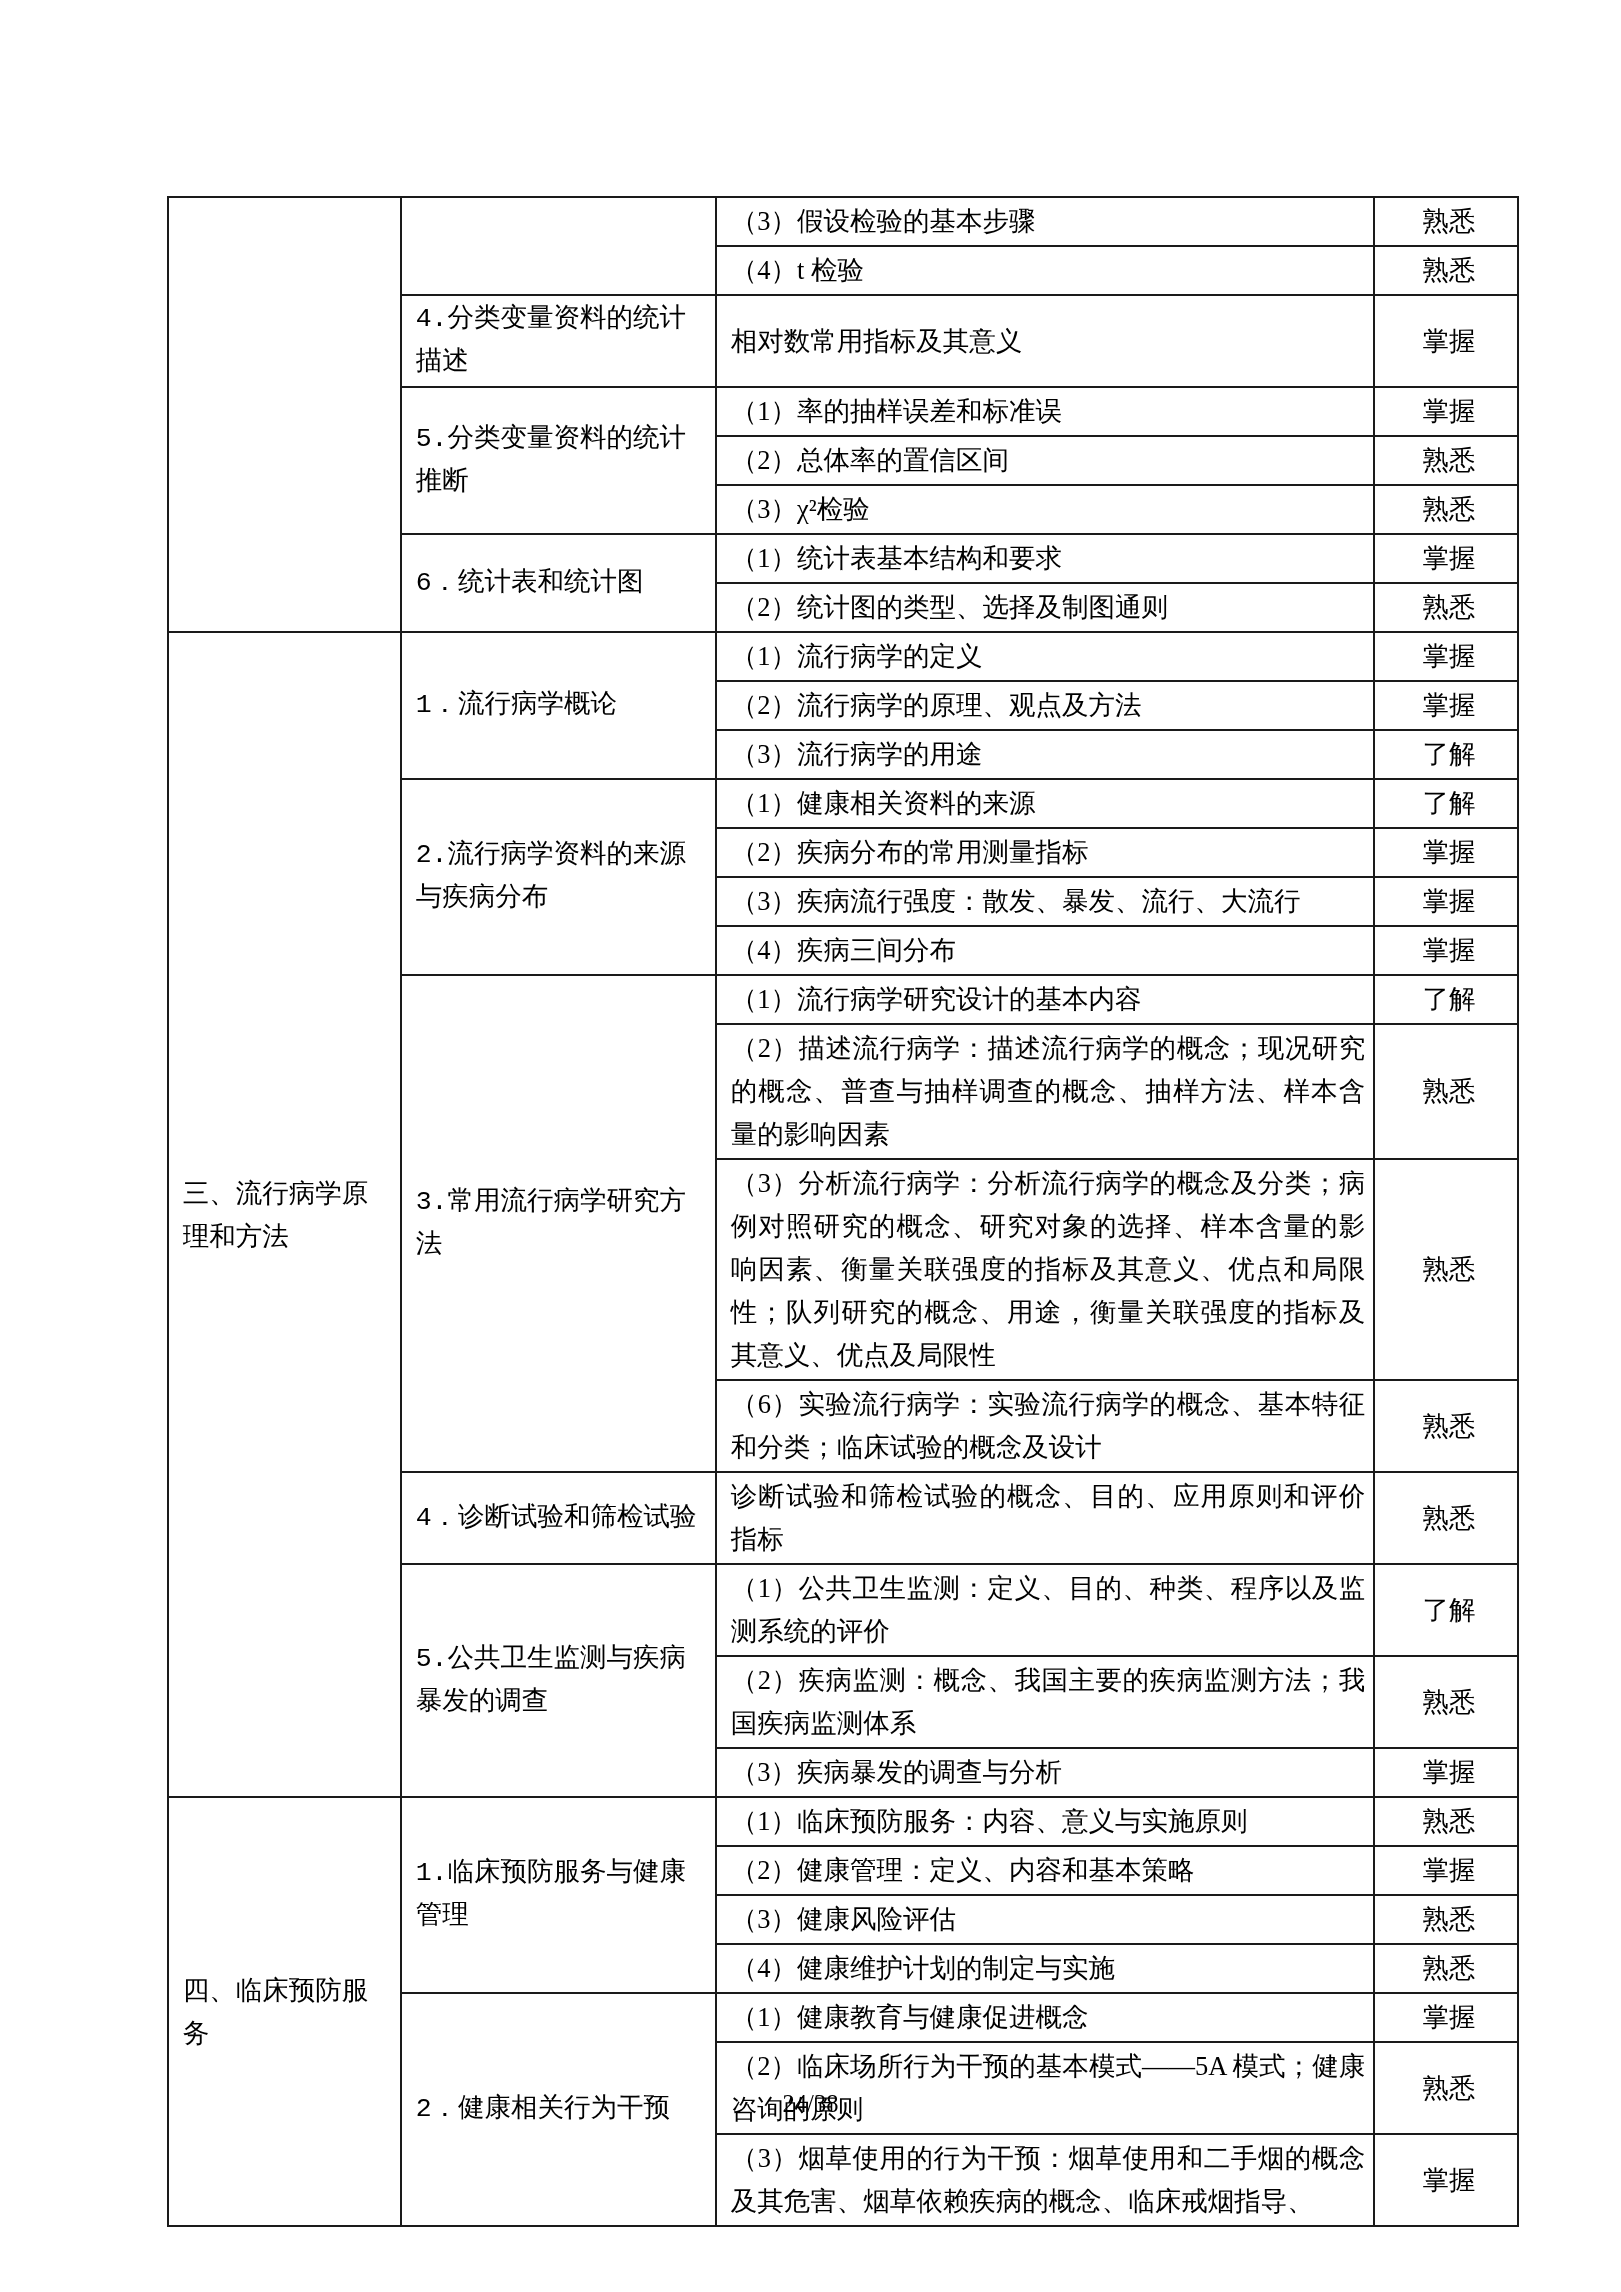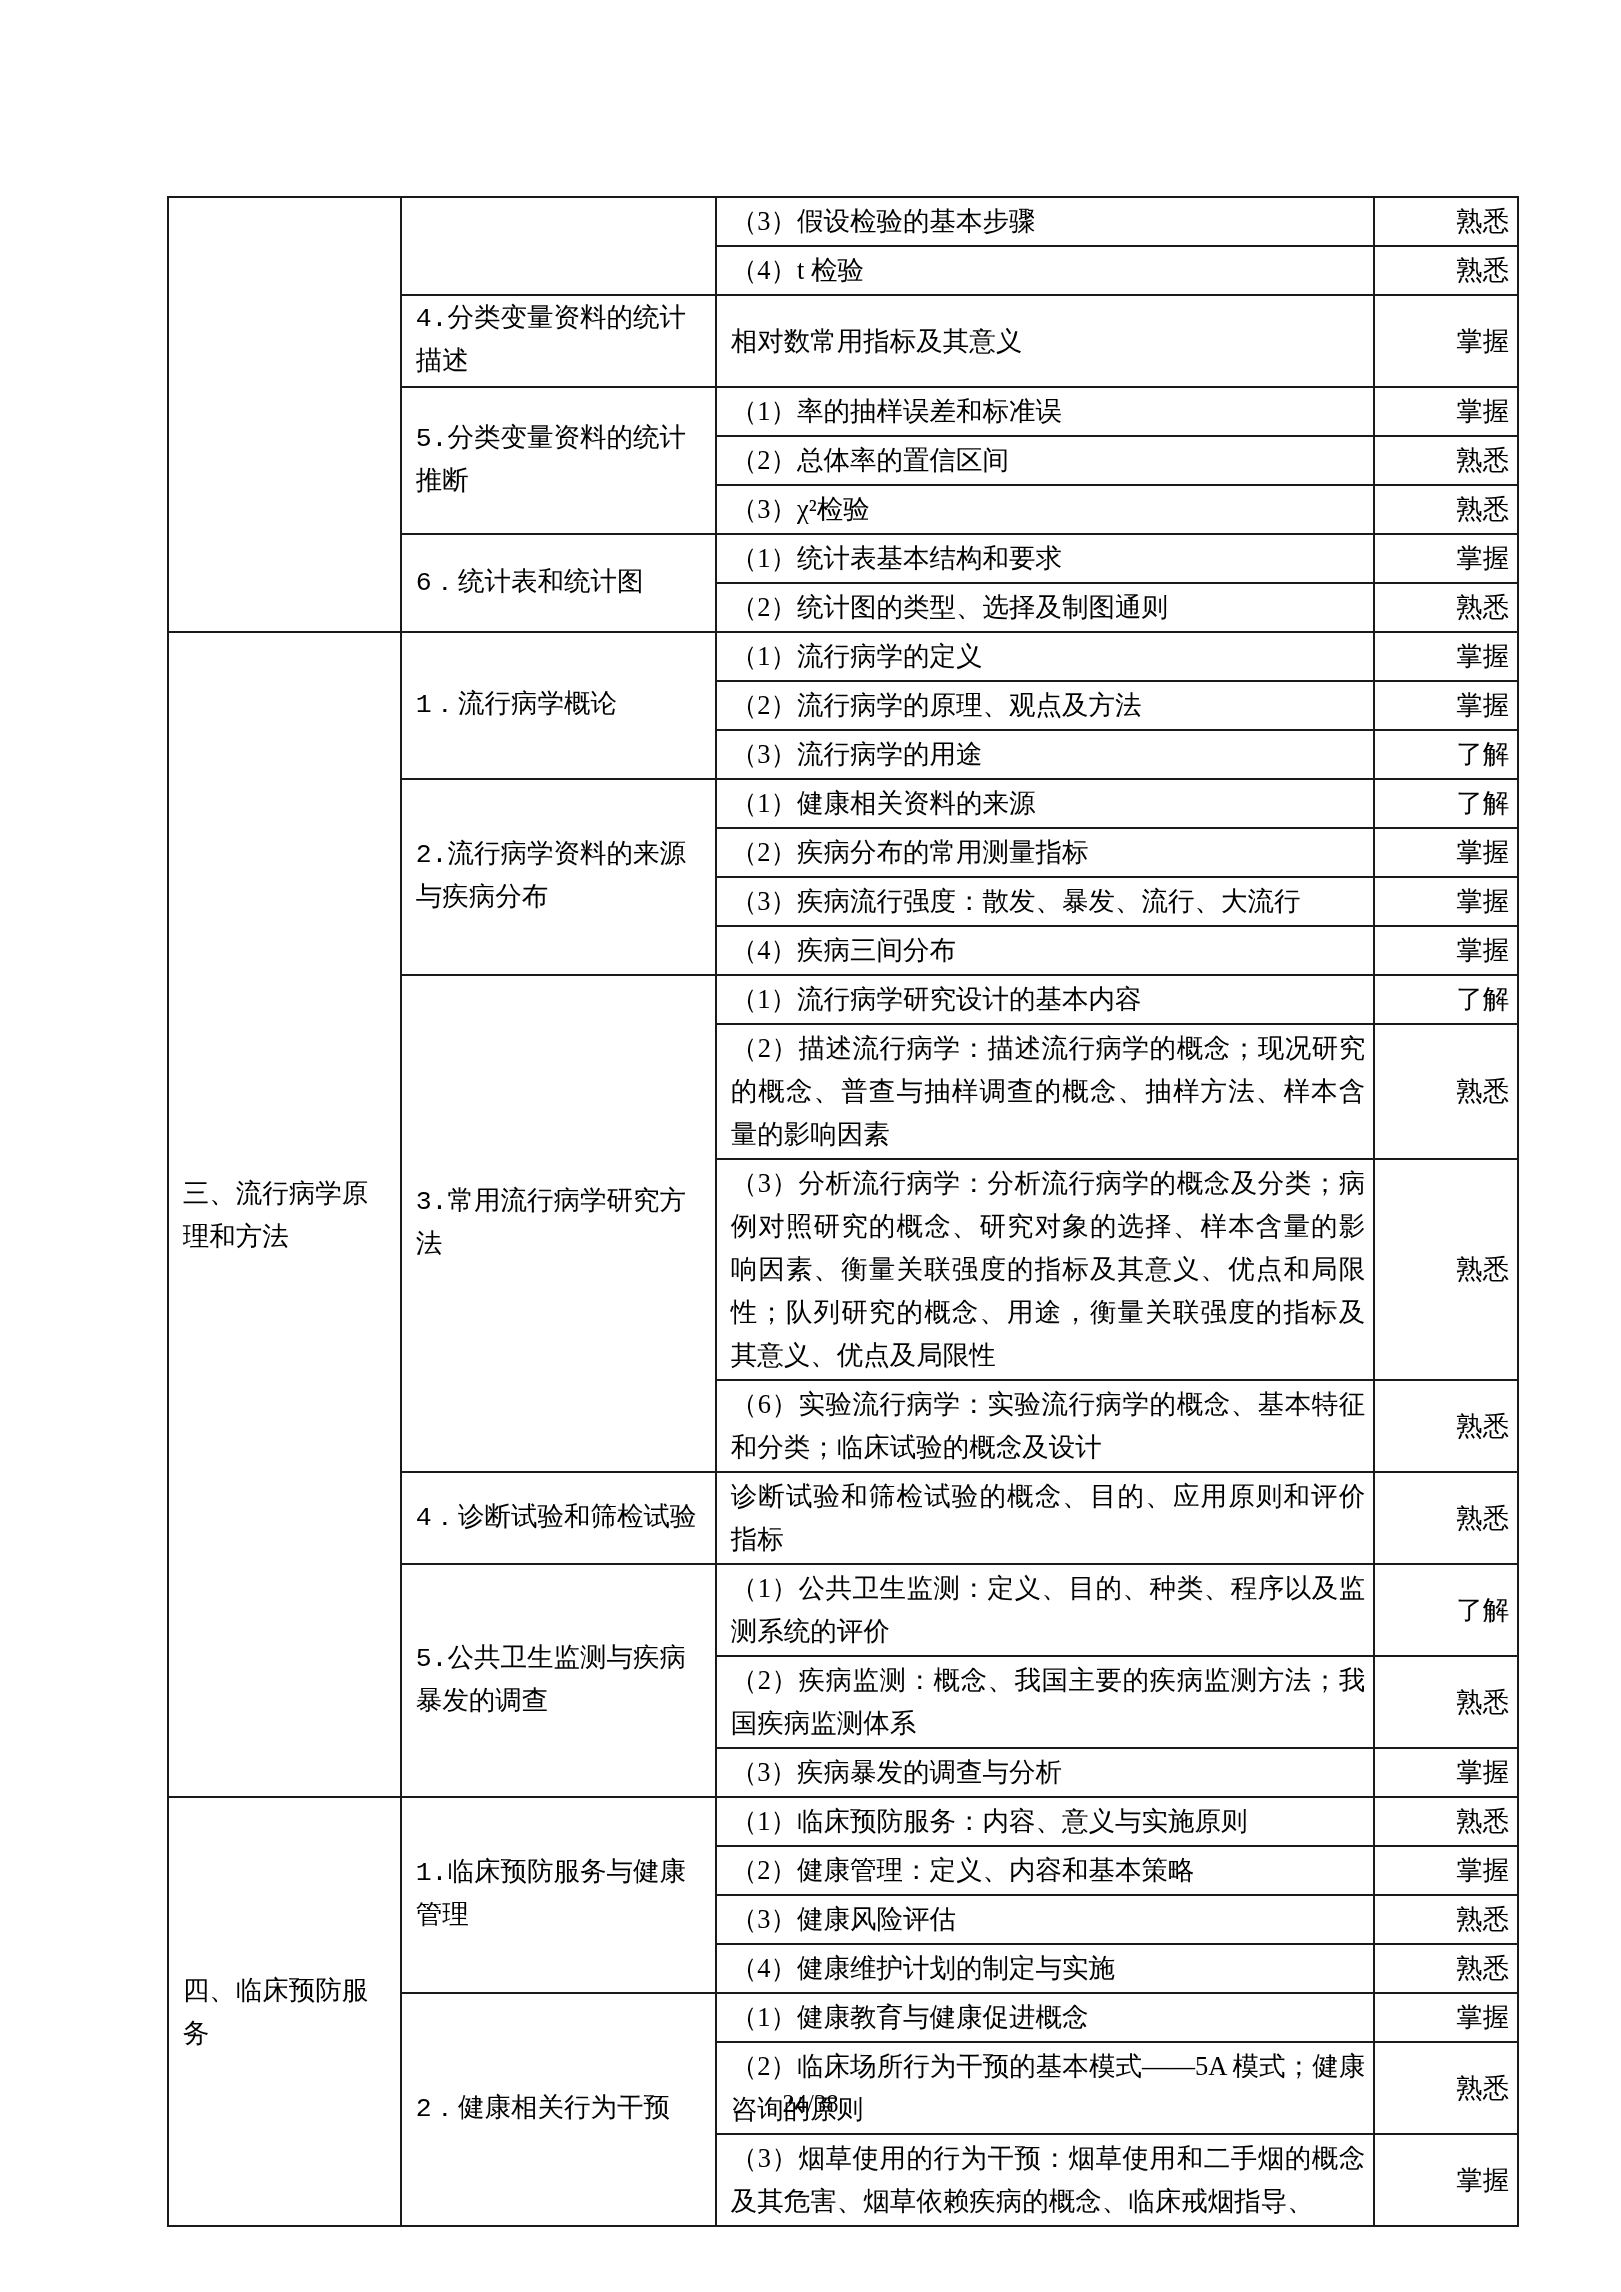--- a/index.html
+++ b/index.html
@@ -26,21 +26,21 @@
     padding:2px 7.8px 2px 13.7px;
     word-break:break-all;
   }
   col.c1{width:233px;}
   col.c2{width:315px;}
   col.c3{width:658px;}
   col.c4{width:144px;}
   td.cat{text-align:left;}
   td.sub{text-align:left;font-family:Liberation Mono, monospace;}
   td.det{text-align:justify;}
-  td.lvl{text-align:right;padding:2px 3.9px;margin-top:38px;}
+  td.lvl{text-align:center;padding:2px 3.9px;margin-top:38px;}
   .footer{
     position:absolute;
     left:0;top:2090px;width:1621px;
     text-align:center;
     font-size:24.5px;
     font-family:"Liberation Serif","DejaVu Serif",serif;
   }
 </style>
 </head>
 <body>

